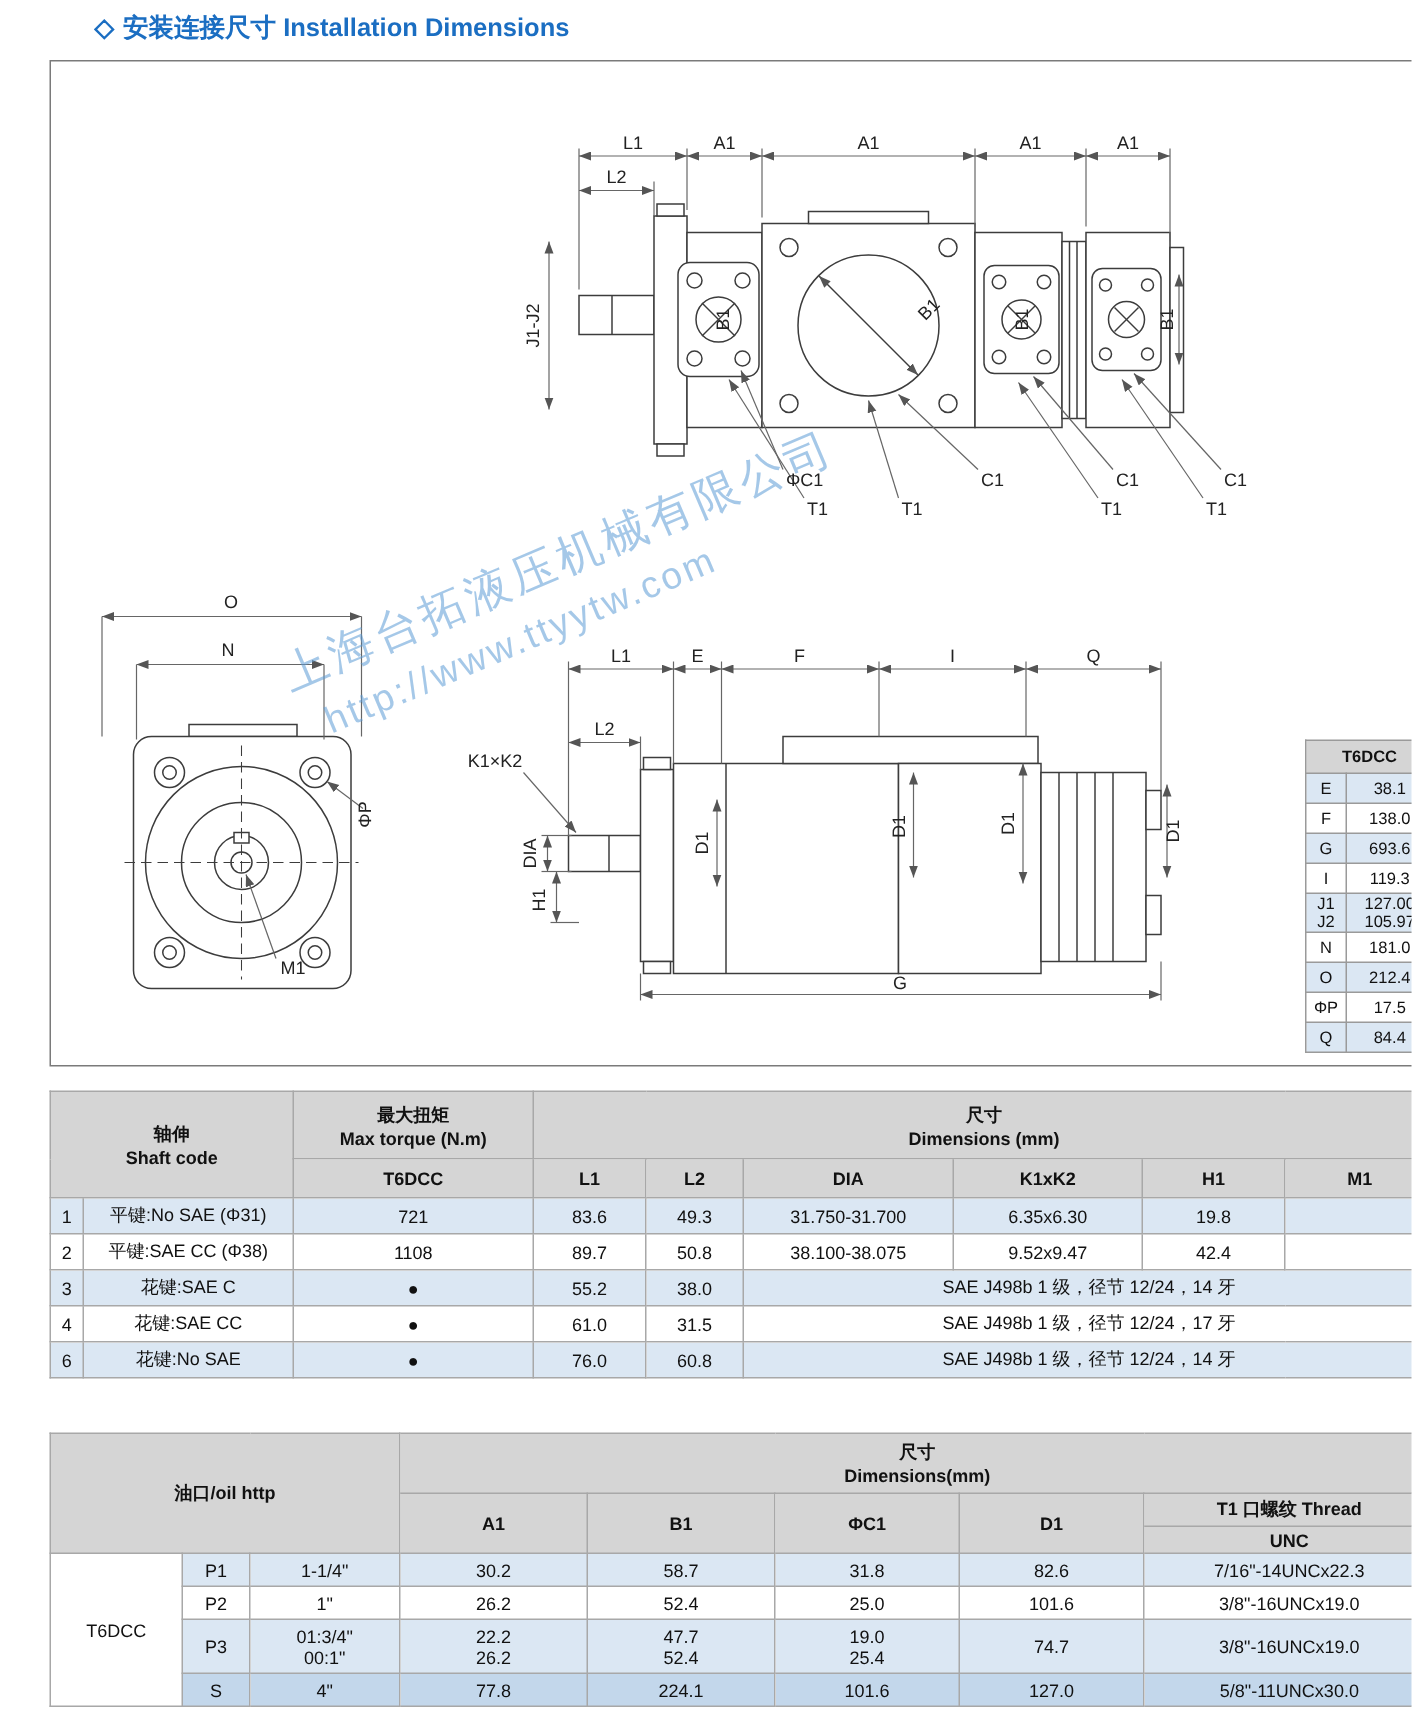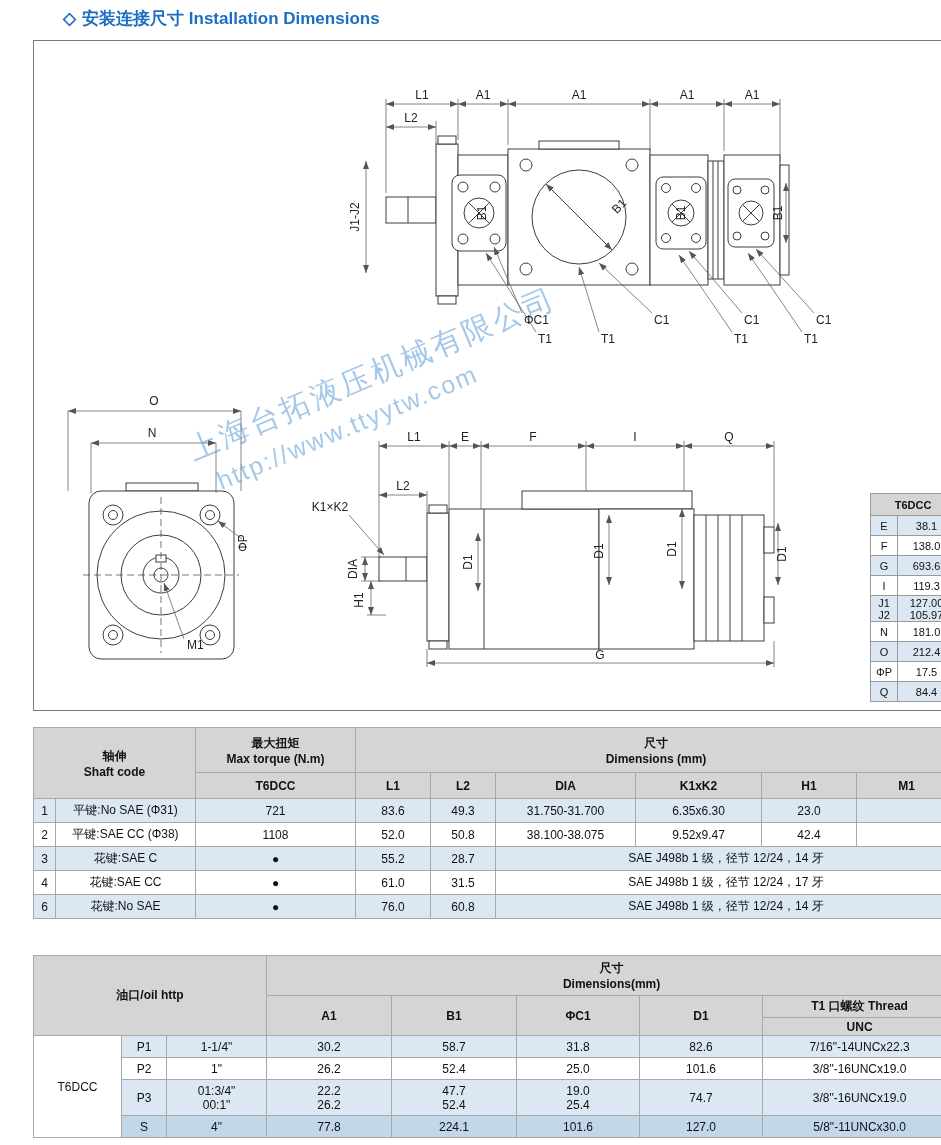--- a/index.html
+++ b/index.html
@@ -332,40 +332,40 @@
       <th>M1</th>
     </tr>
     <tr class="blue" style="height:24px">
       <td>1</td>
       <td class="left">平键:No SAE (Φ31)</td>
       <td>721</td>
       <td>83.6</td>
       <td>49.3</td>
       <td>31.750-31.700</td>
       <td>6.35x6.30</td>
-      <td>23.0</td>
+      <td>19.8</td>
       <td></td>
     </tr>
     <tr class="white" style="height:24px">
       <td>2</td>
       <td class="left">平键:SAE CC (Φ38)</td>
       <td>1108</td>
-      <td>52.0</td>
+      <td>89.7</td>
       <td>50.8</td>
       <td>38.100-38.075</td>
       <td>9.52x9.47</td>
       <td>42.4</td>
       <td></td>
     </tr>
     <tr class="blue" style="height:24px">
       <td>3</td>
       <td class="left">花键:SAE C</td>
       <td>●</td>
       <td>55.2</td>
-      <td>28.7</td>
+      <td>38.0</td>
       <td colspan="4">SAE J498b 1 级，径节 12/24，14 牙</td>
     </tr>
     <tr class="white" style="height:24px">
       <td>4</td>
       <td class="left">花键:SAE CC</td>
       <td>●</td>
       <td>61.0</td>
       <td>31.5</td>
       <td colspan="4">SAE J498b 1 级，径节 12/24，17 牙</td>
     </tr>

